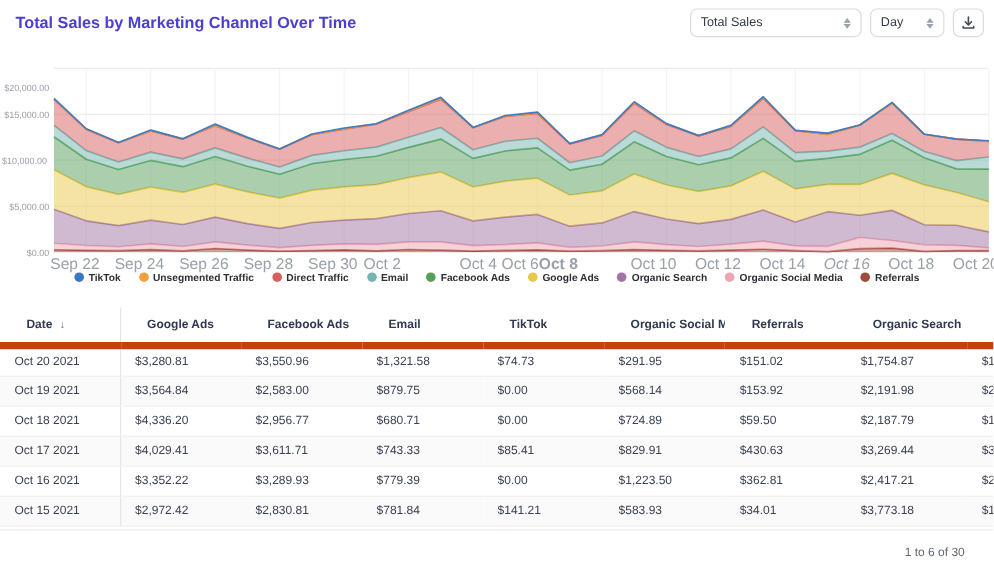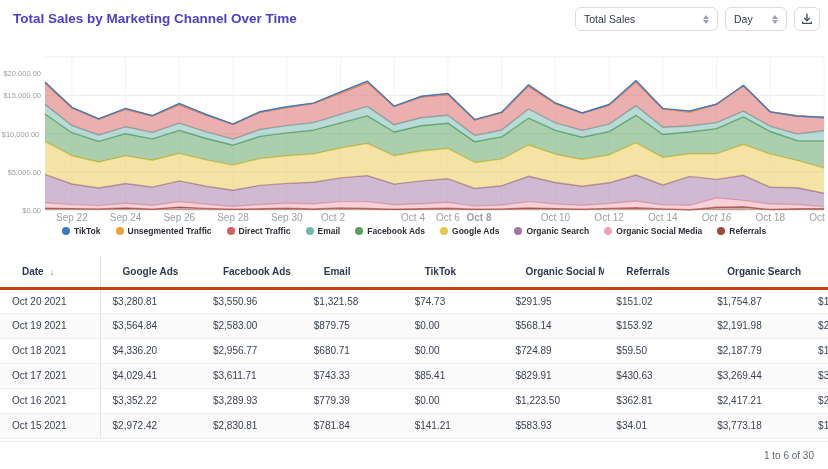--- a/index.html
+++ b/index.html
@@ -19,45 +19,45 @@
   .spinner i { width: 0; height: 0; border-left: 3px solid transparent; border-right: 3px solid transparent; }
   .spinner i.up { border-bottom: 4px solid #9aa1ab; }
   .spinner i.down { border-top: 4px solid #9aa1ab; }
   .dl-btn { width: 26px; height: 24px; border: 1px solid #d9dce1; border-radius: 6px; background: #fff;
     display: flex; align-items: center; justify-content: center; cursor: pointer; }
 
   
   #chart { position: absolute; left: 0; top: 43px; width: 828px; height: 200px; }
   #plot-svg { position: absolute; left: 45px; top: 14px; width: 779px; height: 153px; overflow: visible; }
   .ylab { position: absolute; left: 0; width: 41px; text-align: right; font-size: 7.5px; color: #9aa0a8; }
-  .xlab { position: absolute; width: 60px; text-align: center; top: 169px; font-size: 10px; color: #9aa0a8; }
+  .xlab { position: absolute; width: 60px; top: 169px; font-size: 13px; color: #9aa0a8; }
 
   .legend { position: absolute; top: 226px; left: 0; width: 828px; display: flex;
     justify-content: center; gap: 15px; align-items: center; }
   .leg-item { display: flex; align-items: center; gap: 4px; cursor: pointer; }
   .leg-dot { width: 8px; height: 8px; border-radius: 50%; }
   .leg-label { font-size: 8.5px; font-weight: 700; color: #2b2f36; }
 
   
   .table-wrap { position: absolute; top: 256px; left: 0; width: 828px; height: 186px; overflow: hidden;
     border-bottom: 1px solid #ececec; }
   table { border-collapse: collapse; table-layout: fixed; width: 907px; }
   col.c-date { width: 100px; }
   col.c-other { width: 100.8px; }
   th, td { text-align: left; padding-left: 12px; white-space: nowrap; overflow: hidden; }
   thead th { height: 32px; font-size: 10px; font-weight: 700; color: #2e3950;
-    border-bottom: 3px solid #c2410c; cursor: pointer; padding-left: 22px; }
+    border-bottom: 6px solid #c2410c; cursor: pointer; padding-left: 22px; }
   tbody td { height: 25px; font-size: 10px; color: #3b4252; border-bottom: 1px solid #efefef; }
   tbody tr:nth-child(even) { background: #fafafa; }
   th.pin, td.pin { border-right: 1px solid #e4e6e9; }
   .sort-arrow { font-size: 9px; color: #6b7280; margin-left: 6px; font-weight: 400; }
 
   
-  .pager { position: absolute; top: 444px; right: 14px; height: 22px; display: flex;
-    align-items: center; gap: 22px; font-size: 10px; color: #606770; }
+  .pager { position: absolute; top: 444px; right: 24px; height: 22px; display: flex;
+    align-items: flex-end; gap: 22px; font-size: 10px; color: #606770; }
   .pager .navs { display: flex; align-items: center; gap: 16px; }
   .nav-btn { display: flex; align-items: center; justify-content: center; cursor: pointer; }
   .nav-btn svg { width: 11px; height: 11px; stroke-width: 1.6; fill: none; stroke: #7a818a; }
   .nav-btn.disabled svg { stroke: #c7ccd2; }
 </style>
 </head>
 <body>
 
 <div class="hdr">
   <div class="title">Total Sales by Marketing Channel Over Time</div>

